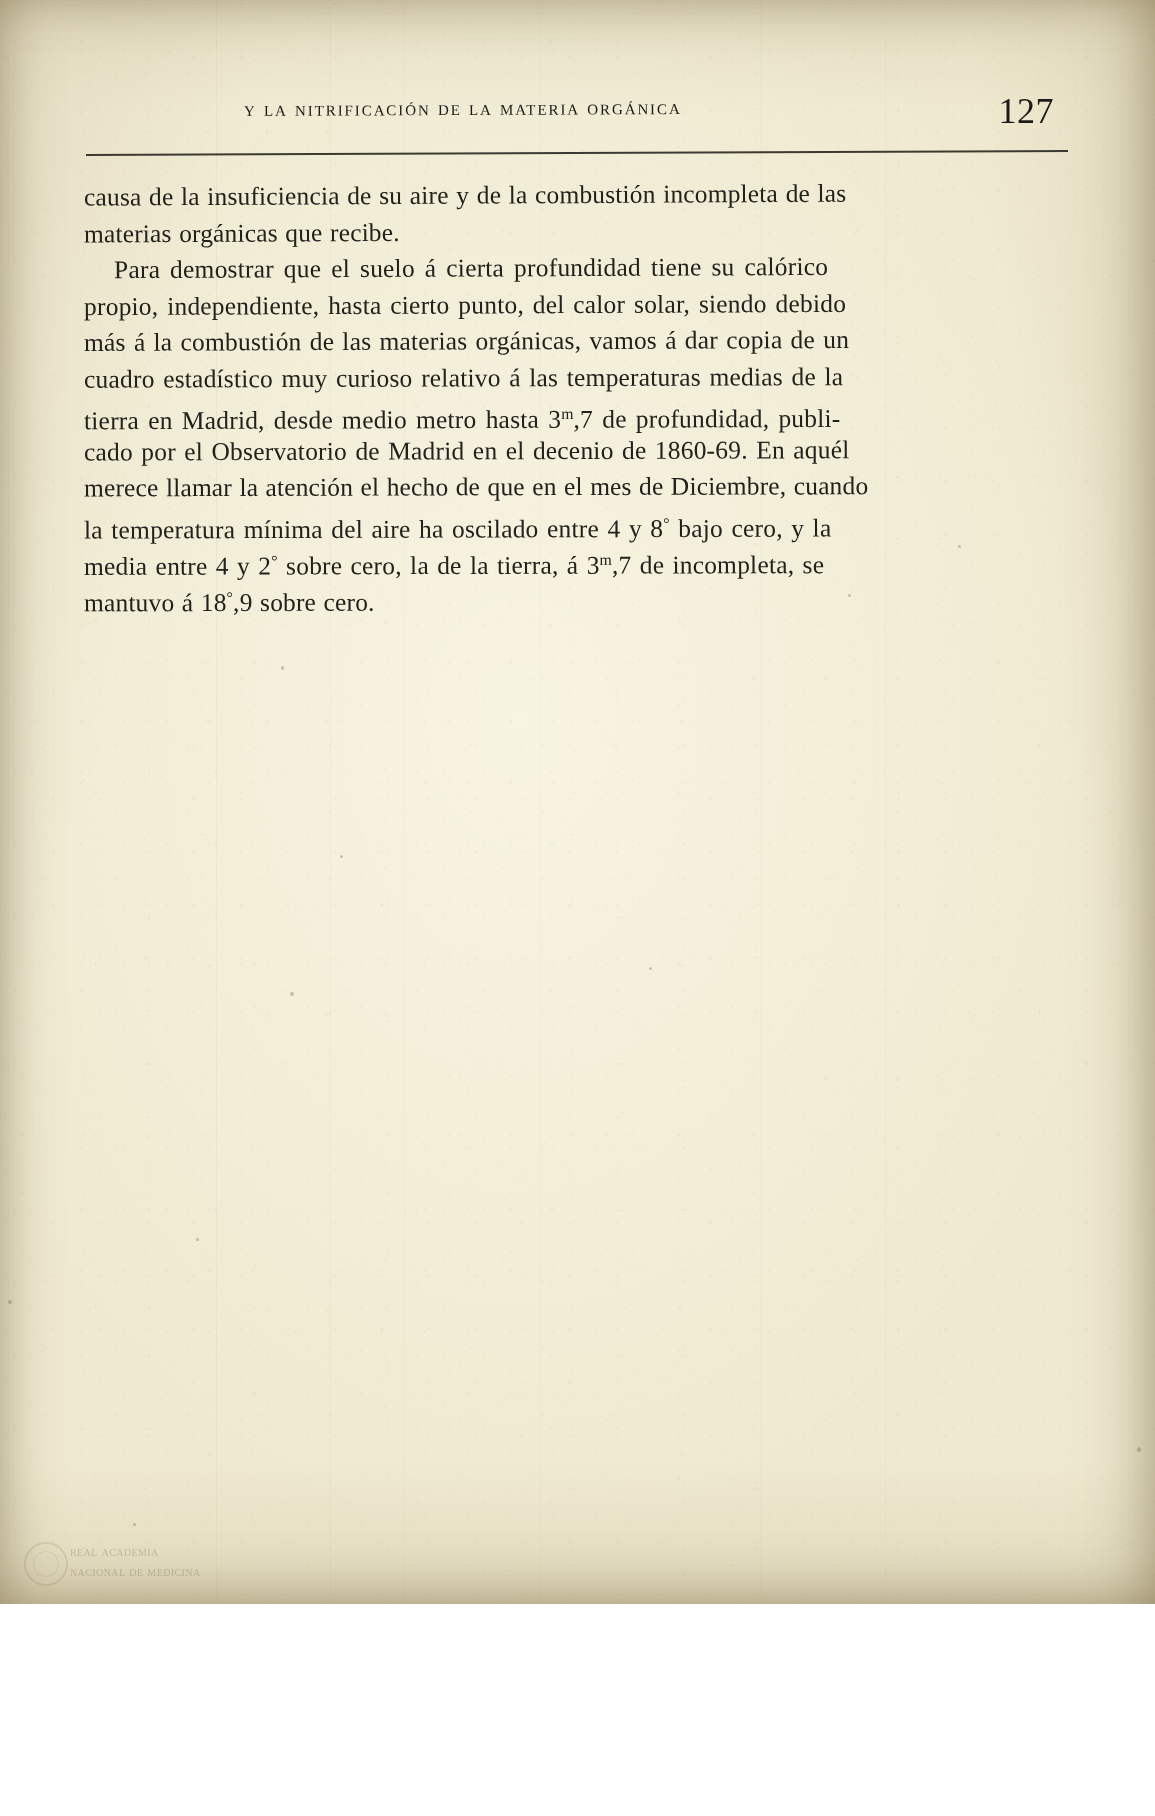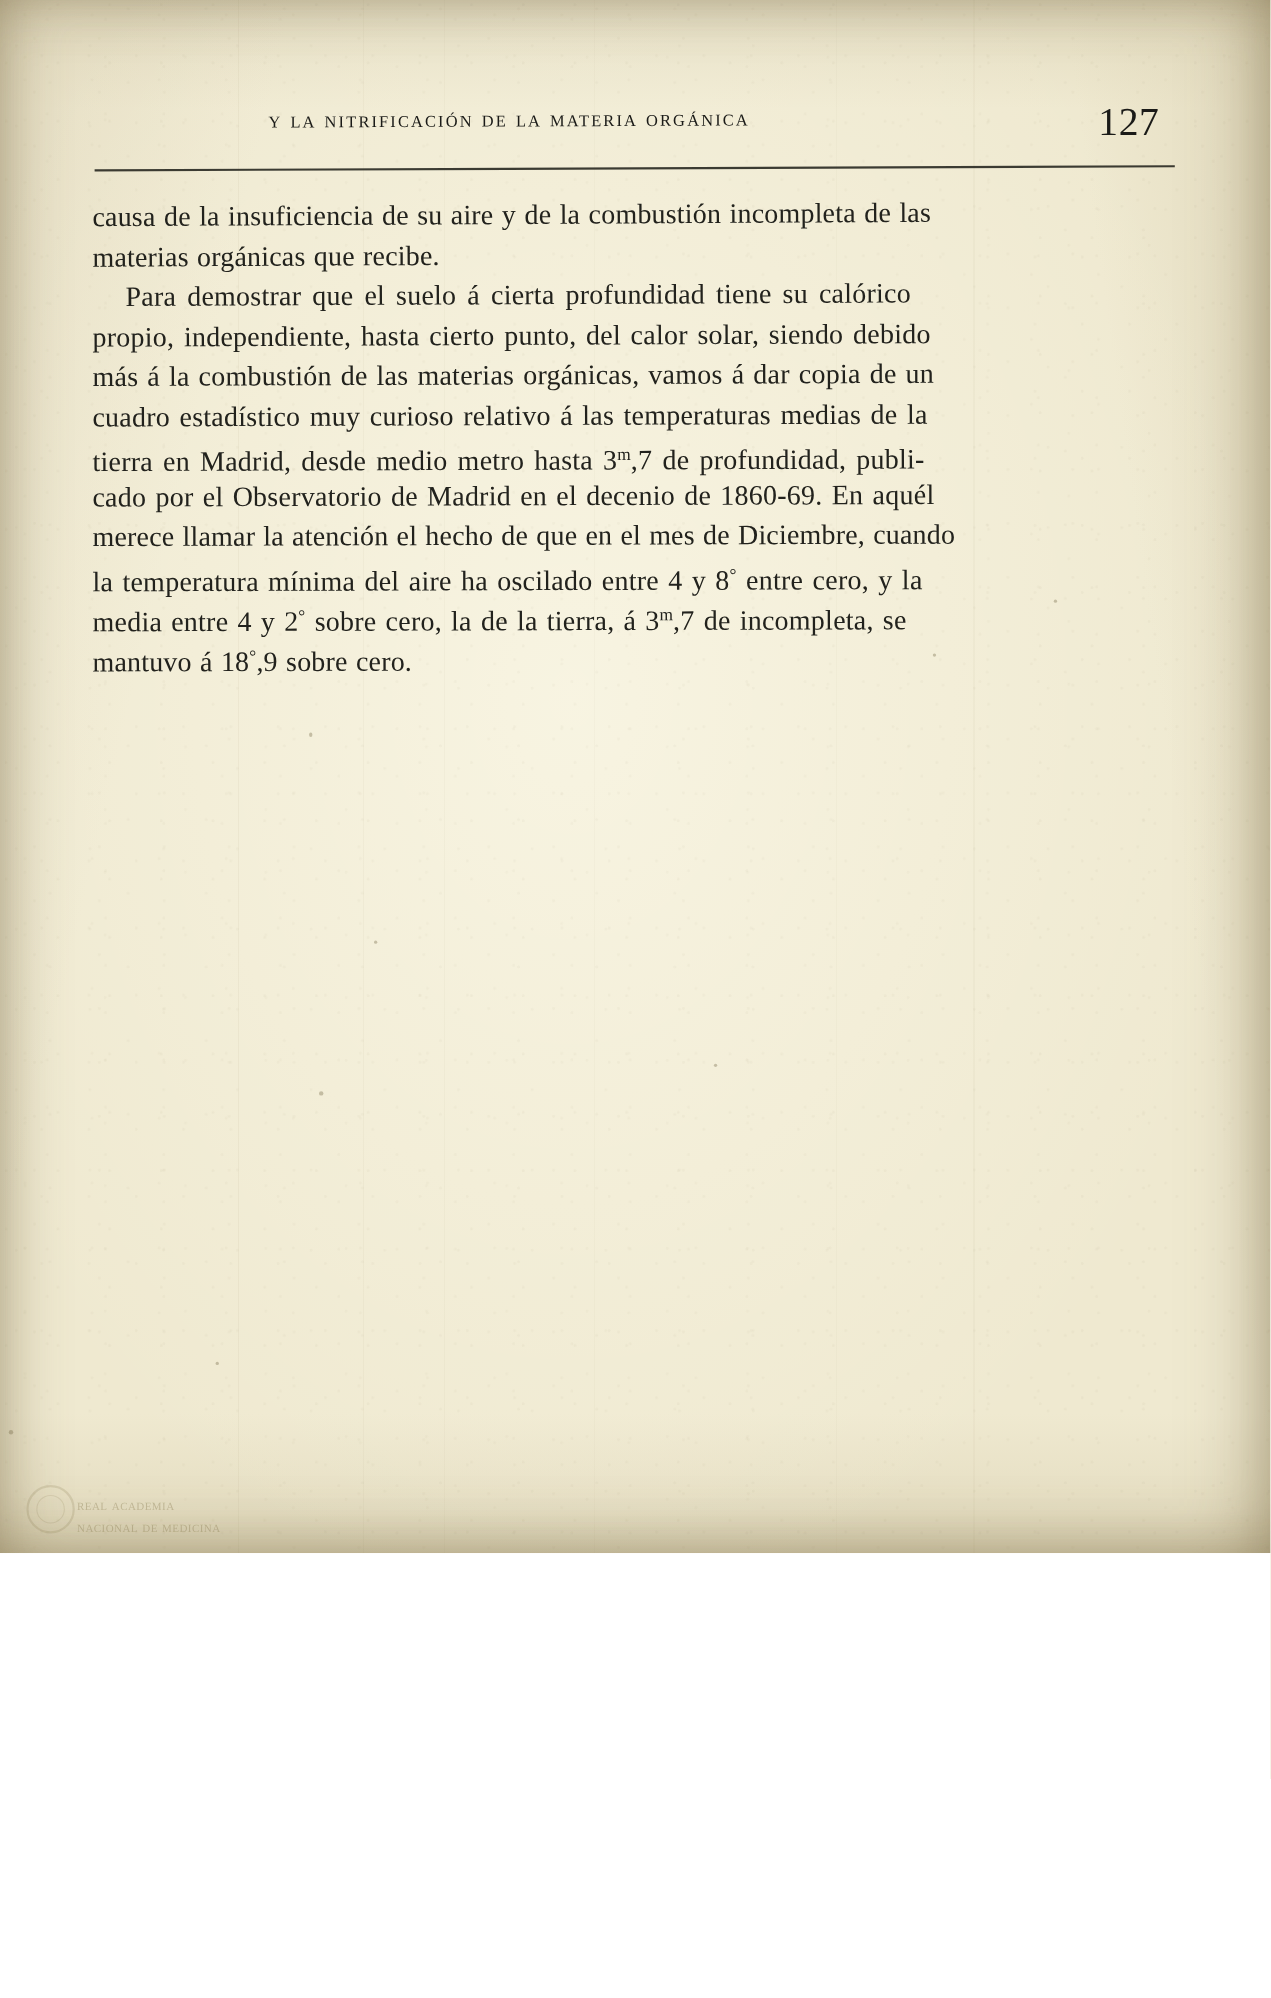--- a/index.html
+++ b/index.html
@@ -4,21 +4,21 @@
 <style>
   html, body {
     margin: 0;
     padding: 0;
     background: #ffffff;
   }
 
   .page {
     position: relative;
     width: 1155px;
-    height: 1412px;
+    height: 1604px;
     overflow: hidden;
     background: #efe9d0;
     background-image:
       radial-gradient(ellipse 900px 1200px at 45% 45%, rgba(255,253,240,0.55) 0%, rgba(255,253,240,0.0) 70%),
       linear-gradient(103deg, rgba(222,213,186,0.55) 0%, rgba(238,231,205,0.0) 18%),
       linear-gradient(262deg, rgba(219,210,180,0.6) 0%, rgba(240,233,208,0.0) 14%),
       linear-gradient(180deg, rgba(215,206,176,0.5) 0%, rgba(240,233,208,0.0) 7%),
       linear-gradient(0deg, rgba(214,204,172,0.55) 0%, rgba(240,233,208,0.0) 9%);
     font-family: "Liberation Serif", "DejaVu Serif", serif;
     color: #20201c;
@@ -183,21 +183,20 @@
     border-radius: 50%;
   }
   .stamp-l1, .stamp-l2 {
     position: absolute;
     left: 46px;
     font-size: 14px;
     font-variant: small-caps;
     text-transform: lowercase;
     letter-spacing: 0.4px;
     white-space: nowrap;
-    margin-top: 10px;
   }
   .stamp-l1 { top: 10px; }
   .stamp-l2 { top: 30px; }
 
   
   .speck { position: absolute; background: rgba(110,96,62,0.35); border-radius: 50%; pointer-events: none; }
 </style>
 </head>
 <body>
 
@@ -216,21 +215,21 @@
   <div class="body" id="body-text">
       <div class="line l0" style="word-spacing: 1.1px; letter-spacing: 0.15px;"><span>causa de la insuficiencia de su aire y de la combustión incompleta de las</span></div>
       <div class="line l1" style="word-spacing: 1px; letter-spacing: 0.15px;"><span>materias orgánicas que recibe.</span></div>
       <div class="line l2 indent" style="word-spacing: 3.4px; letter-spacing: 0.2px;"><span>Para demostrar que el suelo á cierta profundidad tiene su calórico</span></div>
       <div class="line l3" style="word-spacing: 2.2px; letter-spacing: 0.2px;"><span>propio, independiente, hasta cierto punto, del calor solar, siendo debido</span></div>
       <div class="line l4" style="word-spacing: 1.6px; letter-spacing: 0.2px;"><span>más á la combustión de las materias orgánicas, vamos á dar copia de un</span></div>
       <div class="line l5" style="word-spacing: 2px; letter-spacing: 0.2px;"><span>cuadro estadístico muy curioso relativo á las temperaturas medias de la</span></div>
       <div class="line l6" style="word-spacing: 2.6px; letter-spacing: 0.2px;"><span>tierra en Madrid, desde medio metro hasta 3</span><sup class="unit">m</sup><span>,7 de profundidad, publi-</span></div>
       <div class="line l7" style="word-spacing: 1.8px; letter-spacing: 0.2px;"><span>cado por el Observatorio de Madrid en el decenio de 1860-69. En aquél</span></div>
       <div class="line l8" style="word-spacing: 0.9px; letter-spacing: 0.15px;"><span>merece llamar la atención el hecho de que en el mes de Diciembre, cuando</span></div>
-      <div class="line l9" style="word-spacing: 1.9px; letter-spacing: 0.2px;"><span>la temperatura mínima del aire ha oscilado entre 4 y 8</span><sup class="deg">°</sup><span> entre cero, y la</span></div>
+      <div class="line l9" style="word-spacing: 1.9px; letter-spacing: 0.2px;"><span>la temperatura mínima del aire ha oscilado entre 4 y 8</span><sup class="deg">°</sup><span> bajo cero, y la</span></div>
       <div class="line l10" style="word-spacing: 1.7px; letter-spacing: 0.2px;"><span>media entre 4 y 2</span><sup class="deg">°</sup><span> sobre cero, la de la tierra, á 3</span><sup class="unit">m</sup><span>,7 de incompleta, se</span></div>
       <div class="line l11" style="word-spacing: 1px; letter-spacing: 0.15px;"><span>mantuvo á 18</span><sup class="deg">°</sup><span>,9 sobre cero.</span></div>
     </div>
 
   <div class="stamp">
     <div class="stamp-seal"></div>
     <div class="stamp-l1">Real Academia</div>
     <div class="stamp-l2">Nacional de Medicina</div>
   </div>
 

